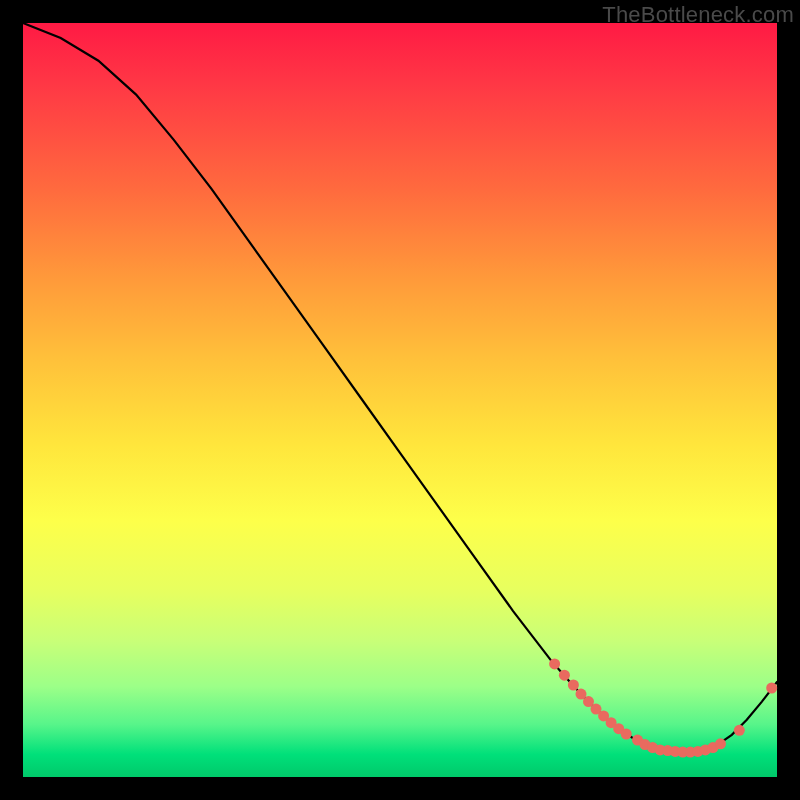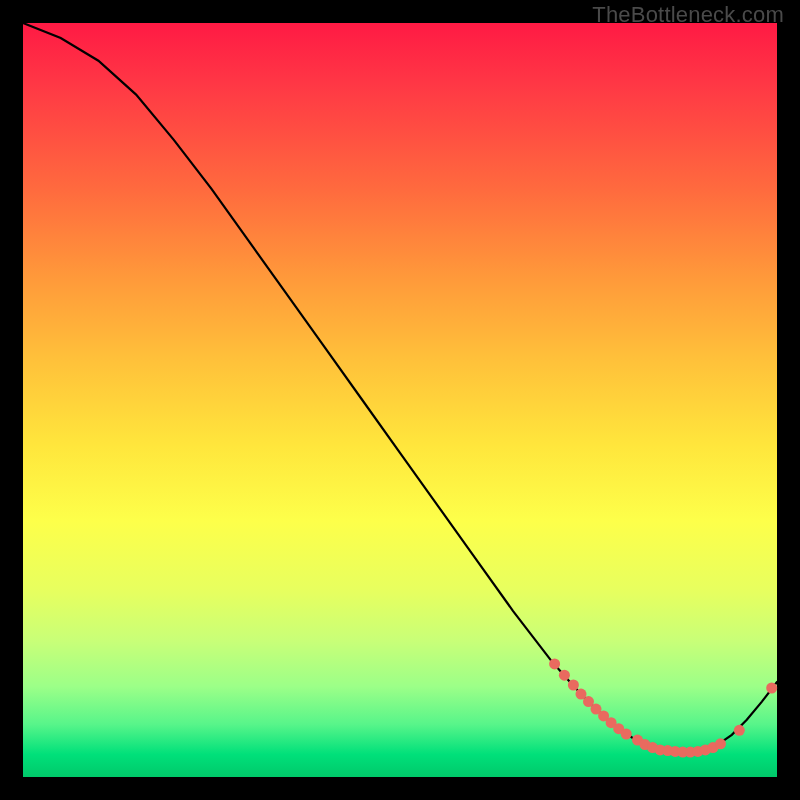--- a/index.html
+++ b/index.html
@@ -37,21 +37,21 @@
       #c8ff78 82%,
       #9cff88 88%,
       #58f58a 93%,
       #00e07a 97%,
       #00c96a 100%
     );
   }
   .watermark {
     position: absolute;
     top: 2px;
-    right: 16px;
+    right: 6px;
     color: #4a4a4a;
     font-size: 22px;
     font-weight: 500;
     letter-spacing: 0.2px;
     pointer-events: none;
   }
   svg.curve {
     position: absolute;
     left: 0;
     top: 0;

